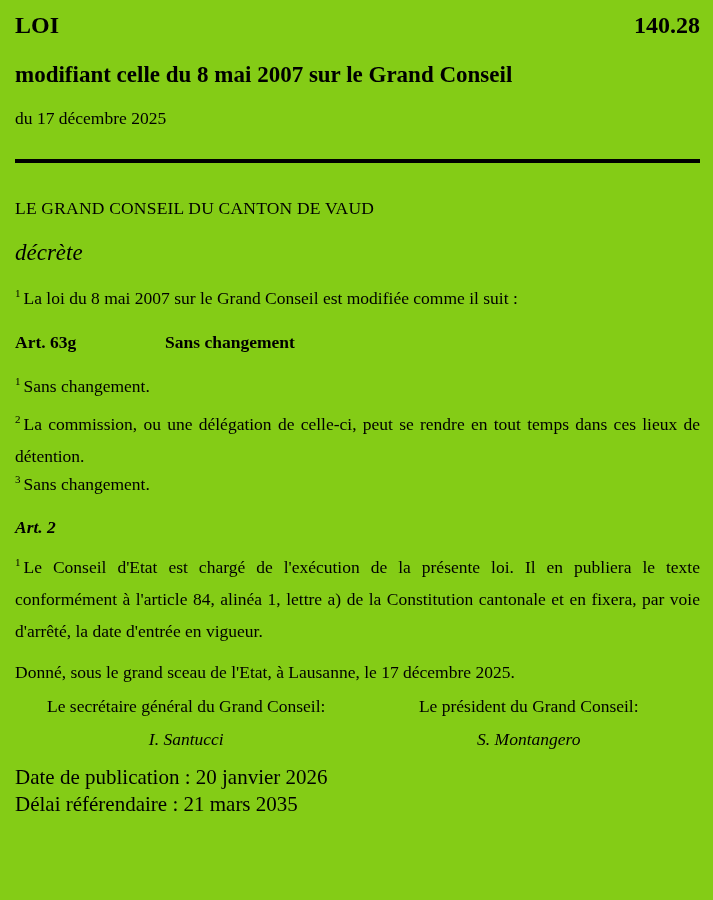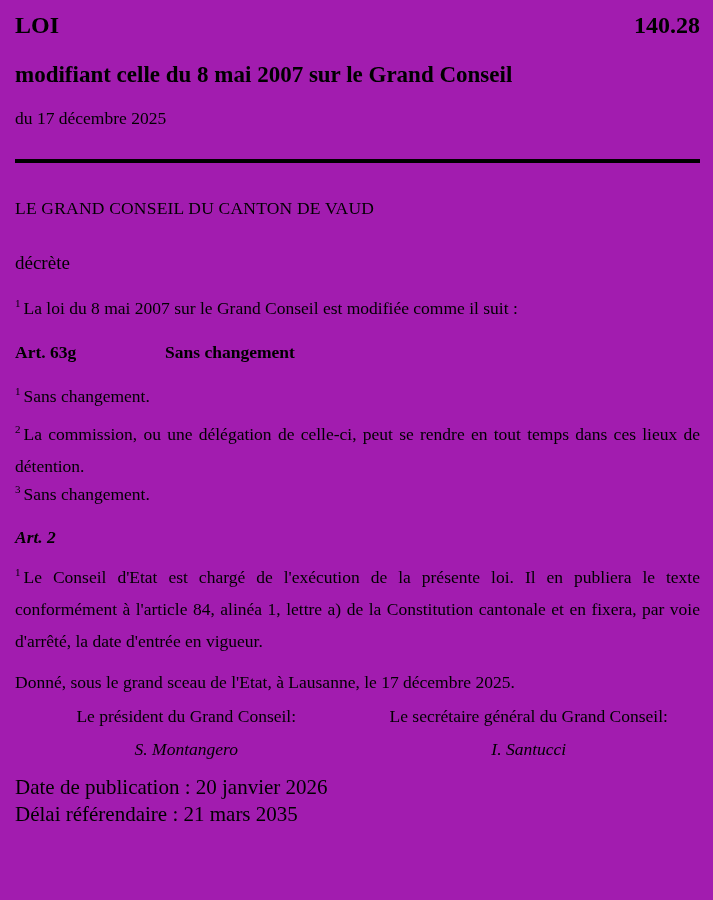--- a/index.html
+++ b/index.html
@@ -1,21 +1,21 @@
 <!DOCTYPE html>
 <html><head>
 <meta charset="utf-8">
 <style>
   * { margin: 0; padding: 0; box-sizing: border-box; }
   html, body { background: #ffffff; }
   .page {
     position: relative;
     width: 713px;
     height: 900px;
-    background: #a21caf;
+    background: #84cc16;
     color: #000000;
     font-family: "Liberation Serif", "DejaVu Serif", serif;
     padding: 8px 13px 12px 15px;
     overflow: hidden;
   }
   
   .doc-header {
     display: flex;
     justify-content: space-between;
     align-items: baseline;
@@ -42,23 +42,24 @@
     margin-top: 29px;
   }
   
   .authority {
     font-size: 17.5px;
     line-height: 24px;
     margin-top: 33px;
     letter-spacing: 0.2px;
   }
   .decree-word {
-    font-size: 19px;
+    font-size: 23px;
+    font-style: italic;
     line-height: 24px;
-    margin-top: 31px;
+    margin-top: 21px;
   }
   .article-heading {
     font-size: 17.5px;
     font-weight: bold;
     font-style: italic;
     line-height: 24px;
     margin-top: 21px;
   }
   .para {
     font-size: 17.5px;
@@ -149,27 +150,27 @@
 
   <p class="para p-block0"><sup>3</sup><span>Sans changement.</span></p>
 
   <div class="article-heading p-art2-head">Art. 2</div>
 
   <p class="para justified p-art2-body"><sup>1</sup><span>Le Conseil d'Etat est chargé de l'exécution de la présente loi. Il en publiera le texte conformément à l'article 84, alinéa 1, lettre a) de la Constitution cantonale et en fixera, par voie d'arrêté, la date d'entrée en vigueur.</span></p>
 
   <p class="para p-closing">Donné, sous le grand sceau de l'Etat, à Lausanne, le 17 décembre 2025.</p>
 
   <div class="sig-roles">
+    <div class="sig-role right">Le secrétaire général du Grand Conseil:</div>
     <div class="sig-role">Le président du Grand Conseil:</div>
-    <div class="sig-role right">Le secrétaire général du Grand Conseil:</div>
   </div>
 
   <div class="sig-names">
+    <div class="sig-name">I. Santucci</div>
     <div class="sig-name">S. Montangero</div>
-    <div class="sig-name">I. Santucci</div>
   </div>
 
   <div class="pub-dates">
     <div>Date de publication : 20 janvier 2026</div>
     <div>Délai référendaire : 21 mars 2035</div>
   </div>
 
 </div>
 
 </body></html>

